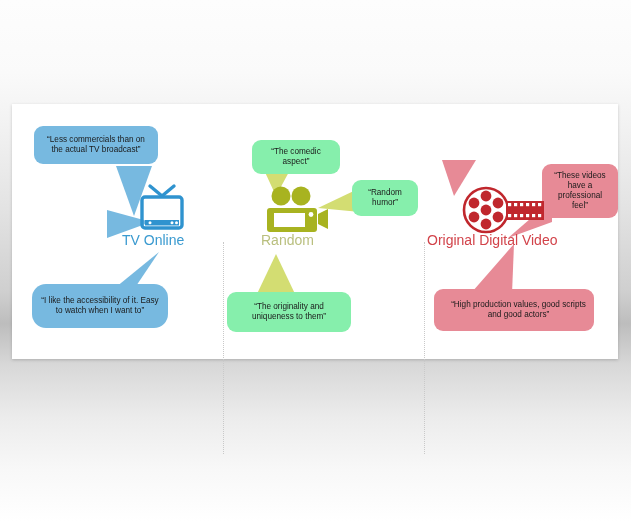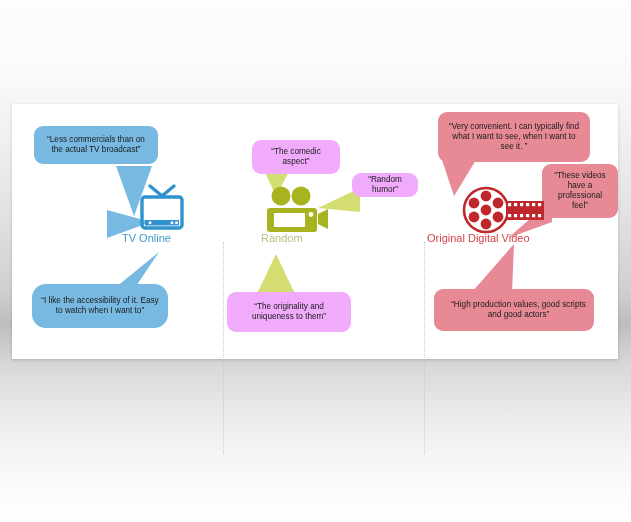--- a/index.html
+++ b/index.html
@@ -32,30 +32,30 @@
     border-radius:9px;
     box-sizing:border-box;
     display:flex;align-items:center;justify-content:center;
     text-align:center;
     color:#1a1a1a;
     line-height:1.25;
     padding:5px 7px;
     z-index:3;
   }
   .blue{background:#77b9e0;}
-  .green{background:#f0abfc;}
+  .green{background:#86efac;}
   .pink{background:#e78a96;}
 
   
   .tail{position:absolute;z-index:2;overflow:visible;}
 
   
   .iconlabel{
     position:absolute;
-    font-size:11px;
+    font-size:14px;
     white-space:nowrap;
     z-index:3;
   }
   .lbl-blue{color:#3a9ad0;}
   .lbl-green{color:#b9bf7e;}
   .lbl-pink{color:#d2434a;}
 
   .iconwrap{position:absolute;z-index:3;}
 
   .t11{font-size:8.2px;}
@@ -103,21 +103,21 @@
     <svg class="tail" style="left:248px;top:66px;width:40px;height:30px;">
       <polygon points="4,0 30,0 16,26" fill="#d3dd72"></polygon>
     </svg>
     <div class="bubble green t11" style="left:240px;top:36px;width:88px;height:34px;">
       <span>“The comedic aspect”</span>
     </div>
 
     <svg class="tail" style="left:306px;top:82px;width:44px;height:32px;">
       <polygon points="0,22 42,2 42,26" fill="#d3dd72"></polygon>
     </svg>
-    <div class="bubble green t11" style="left:340px;top:69px;width:66px;height:24px;">
+    <div class="bubble green t11" style="left:340px;top:76px;width:66px;height:36px;">
       <span>“Random humor”</span>
     </div>
 
     <svg class="tail" style="left:242px;top:150px;width:46px;height:46px;">
       <polygon points="22,0 42,42 2,42" fill="#d3dd72"></polygon>
     </svg>
     <div class="bubble green t11" style="left:215px;top:188px;width:124px;height:40px;">
       <span>“The originality and uniqueness to them”</span>
     </div>
 
@@ -129,23 +129,20 @@
         <rect x="9" y="27" width="31" height="14" fill="#ffffff"></rect>
         <circle cx="46" cy="28.5" r="2.4" fill="#ffffff"></circle>
         <path d="M53 28 L63 23 L63 43 L53 38 z" fill="#a8b320"></path>
       </svg>
     </div>
     <div class="iconlabel lbl-green" style="left:249px;top:128px;">Random</div>
 
     <svg class="tail" style="left:428px;top:56px;width:46px;height:40px;">
       <polygon points="2,0 36,0 14,36" fill="#e78a96"></polygon>
     </svg>
-    <div class="bubble pink t11" style="left:426px;top:8px;width:152px;height:50px;">
-      <span>“Very convenient.  I can typically find what I want to see, when I want to see it. ”</span>
-    </div>
 
     <svg class="tail" style="left:496px;top:90px;width:48px;height:46px;">
       <polygon points="0,44 44,6 44,28" fill="#e78a96"></polygon>
     </svg>
     <div class="bubble pink t11" style="left:530px;top:60px;width:76px;height:54px;text-align:center;">
       <span>“These videos have a professional feel”</span>
     </div>
 
     <svg class="tail" style="left:460px;top:140px;width:56px;height:56px;">
       <polygon points="42,0 40,50 0,48" fill="#e78a96"></polygon>

